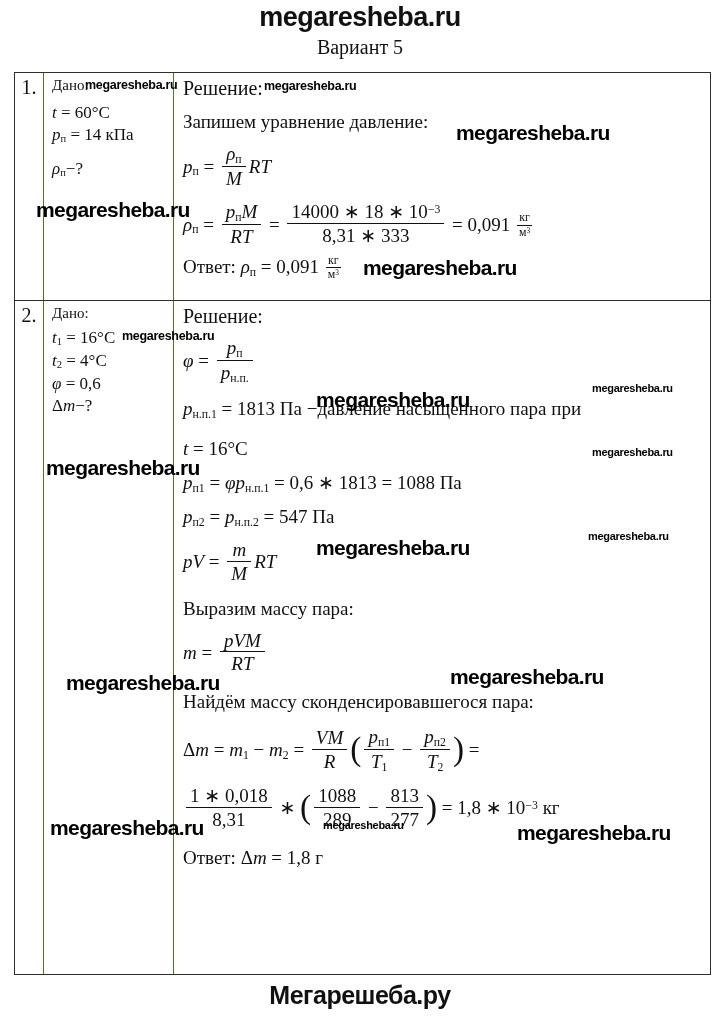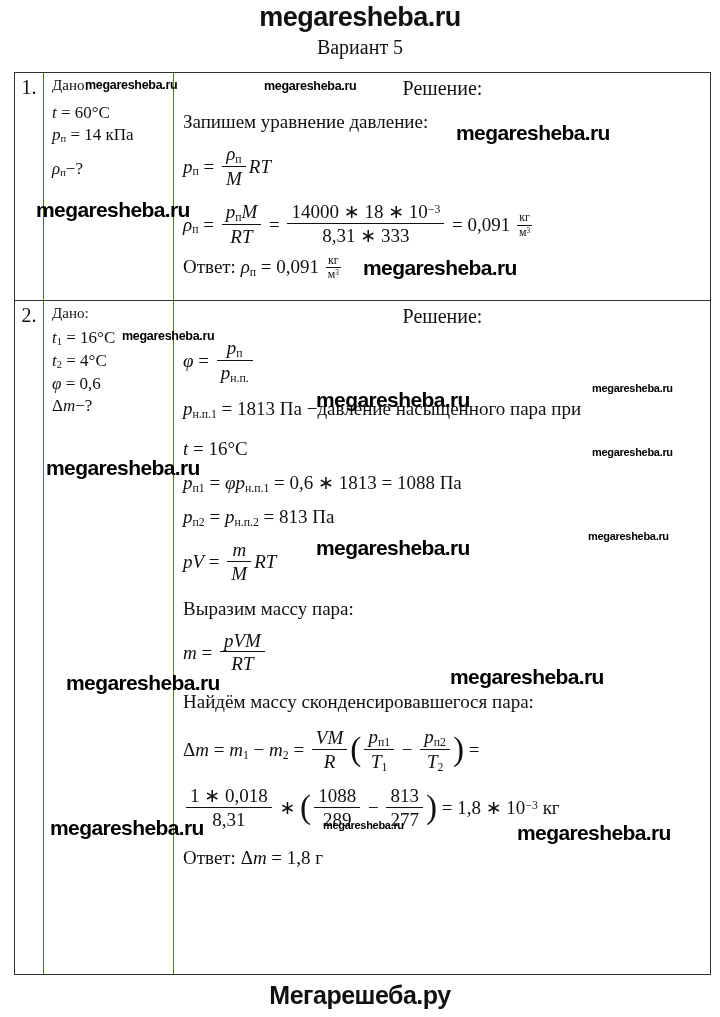--- a/index.html
+++ b/index.html
@@ -14,21 +14,21 @@
   .prow{display:grid;grid-template-columns:28px 130px 1fr;}
   .prow-1{height:227px;}
   .prow-2{height:673px;}
   .prow + .prow{border-top:1px solid #2f2f2f;}
   .cell{overflow:hidden;}
   .cell + .cell{border-left:1px solid #4d7c0f;}
   .num-cell{font-size:20px;text-align:center;padding-top:3px;}
   .given-cell{padding:4px 4px 0 8px;font-size:17px;}
   .sol-cell{padding:4px 8px 0 9px;font-size:19px;}
   .given-label{font-size:15px;}
-  .sol-label{font-size:20px;text-align:center;}
+  .sol-label{font-size:20px;}
   .line{line-height:1.2;}
   .given-cell .line{margin-top:2px;}
   .g1 .line:nth-child(1){margin-top:9px;}
   .g1 .line:nth-child(3){margin-top:13px;}
   .g2 .line:nth-child(1){margin-top:6px;}
   .sol-cell .line{margin-top:11px;}
   .sol-2 .line:nth-child(3){margin-top:16px;}
   .sol-2 .line:nth-child(9),.sol-2 .line:nth-child(10),.sol-2 .line:nth-child(12){margin-top:14px;}
   .sol-2 .line:nth-child(13),.sol-2 .line:nth-child(14){margin-top:1px;}
   .sol-1 .line:nth-child(4){margin-top:5px;}
@@ -95,21 +95,21 @@
             <div class="line"><span class="t">Δ</span><span class="it">m</span><span class="t">−?</span></div>
           </div>
       </div>
       <div class="cell sol-cell">
         <div class="sol-label">Решение:</div>
         <div class="sol-2">
             <div class="line"><span class="it">φ</span><span class="t"> = </span><span class="frac"><span class="num"><span class="it">p</span><span class="sb">п</span></span><span class="den"><span class="it">p</span><span class="sb">н.п.</span></span></span></div>
             <div class="line"><span class="it">p</span><span class="sb">н.п.1</span><span class="t"> = 1813 Па −давление насыщенного пара при</span></div>
             <div class="line"><span class="it">t</span><span class="t"> = 16°C</span></div>
             <div class="line"><span class="it">p</span><span class="sb">п1</span><span class="t"> = </span><span class="it">φ</span><span class="it">p</span><span class="sb">н.п.1</span><span class="t"> = 0,6 ∗ 1813 = 1088 Па</span></div>
-            <div class="line"><span class="it">p</span><span class="sb">п2</span><span class="t"> = </span><span class="it">p</span><span class="sb">н.п.2</span><span class="t"> = 813 Па</span></div>
+            <div class="line"><span class="it">p</span><span class="sb">п2</span><span class="t"> = </span><span class="it">p</span><span class="sb">н.п.2</span><span class="t"> = 547 Па</span></div>
             <div class="line"><span class="it">pV</span><span class="t"> = </span><span class="frac"><span class="num"><span class="it">m</span></span><span class="den"><span class="it">M</span></span></span><span class="it">RT</span></div>
             <div class="line"><span class="t">Выразим массу пара:</span></div>
             <div class="line"><span class="it">m</span><span class="t"> = </span><span class="frac"><span class="num"><span class="it">pVM</span></span><span class="den"><span class="it">RT</span></span></span></div>
             <div class="line"><span class="t">Найдём массу сконденсировавшегося пара:</span></div>
             <div class="line"><span class="t">Δ</span><span class="it">m</span><span class="t"> = </span><span class="it">m</span><span class="sb">1</span><span class="t"> − </span><span class="it">m</span><span class="sb">2</span><span class="t"> = </span><span class="frac"><span class="num"><span class="it">VM</span></span><span class="den"><span class="it">R</span></span></span><span class="bp">(</span><span class="frac"><span class="num"><span class="it">p</span><span class="sb">п1</span></span><span class="den"><span class="it">T</span><span class="sb">1</span></span></span><span class="t"> − </span><span class="frac"><span class="num"><span class="it">p</span><span class="sb">п2</span></span><span class="den"><span class="it">T</span><span class="sb">2</span></span></span><span class="bp">)</span><span class="t"> =</span></div>
             <div class="line"><span class="frac"><span class="num"><span class="t">1 ∗ 0,018</span></span><span class="den"><span class="t">8,31</span></span></span><span class="t"> ∗ </span><span class="bp">(</span><span class="frac"><span class="num"><span class="t">1088</span></span><span class="den"><span class="t">289</span></span></span><span class="t"> − </span><span class="frac"><span class="num"><span class="t">813</span></span><span class="den"><span class="t">277</span></span></span><span class="bp">)</span><span class="t"> = 1,8 ∗ 10</span><span class="sp">−3</span><span class="t"> кг</span></div>
             <div class="line"><span class="t">Ответ: Δ</span><span class="it">m</span><span class="t"> = 1,8 г</span></div>
           </div>
       </div>
     </div>

